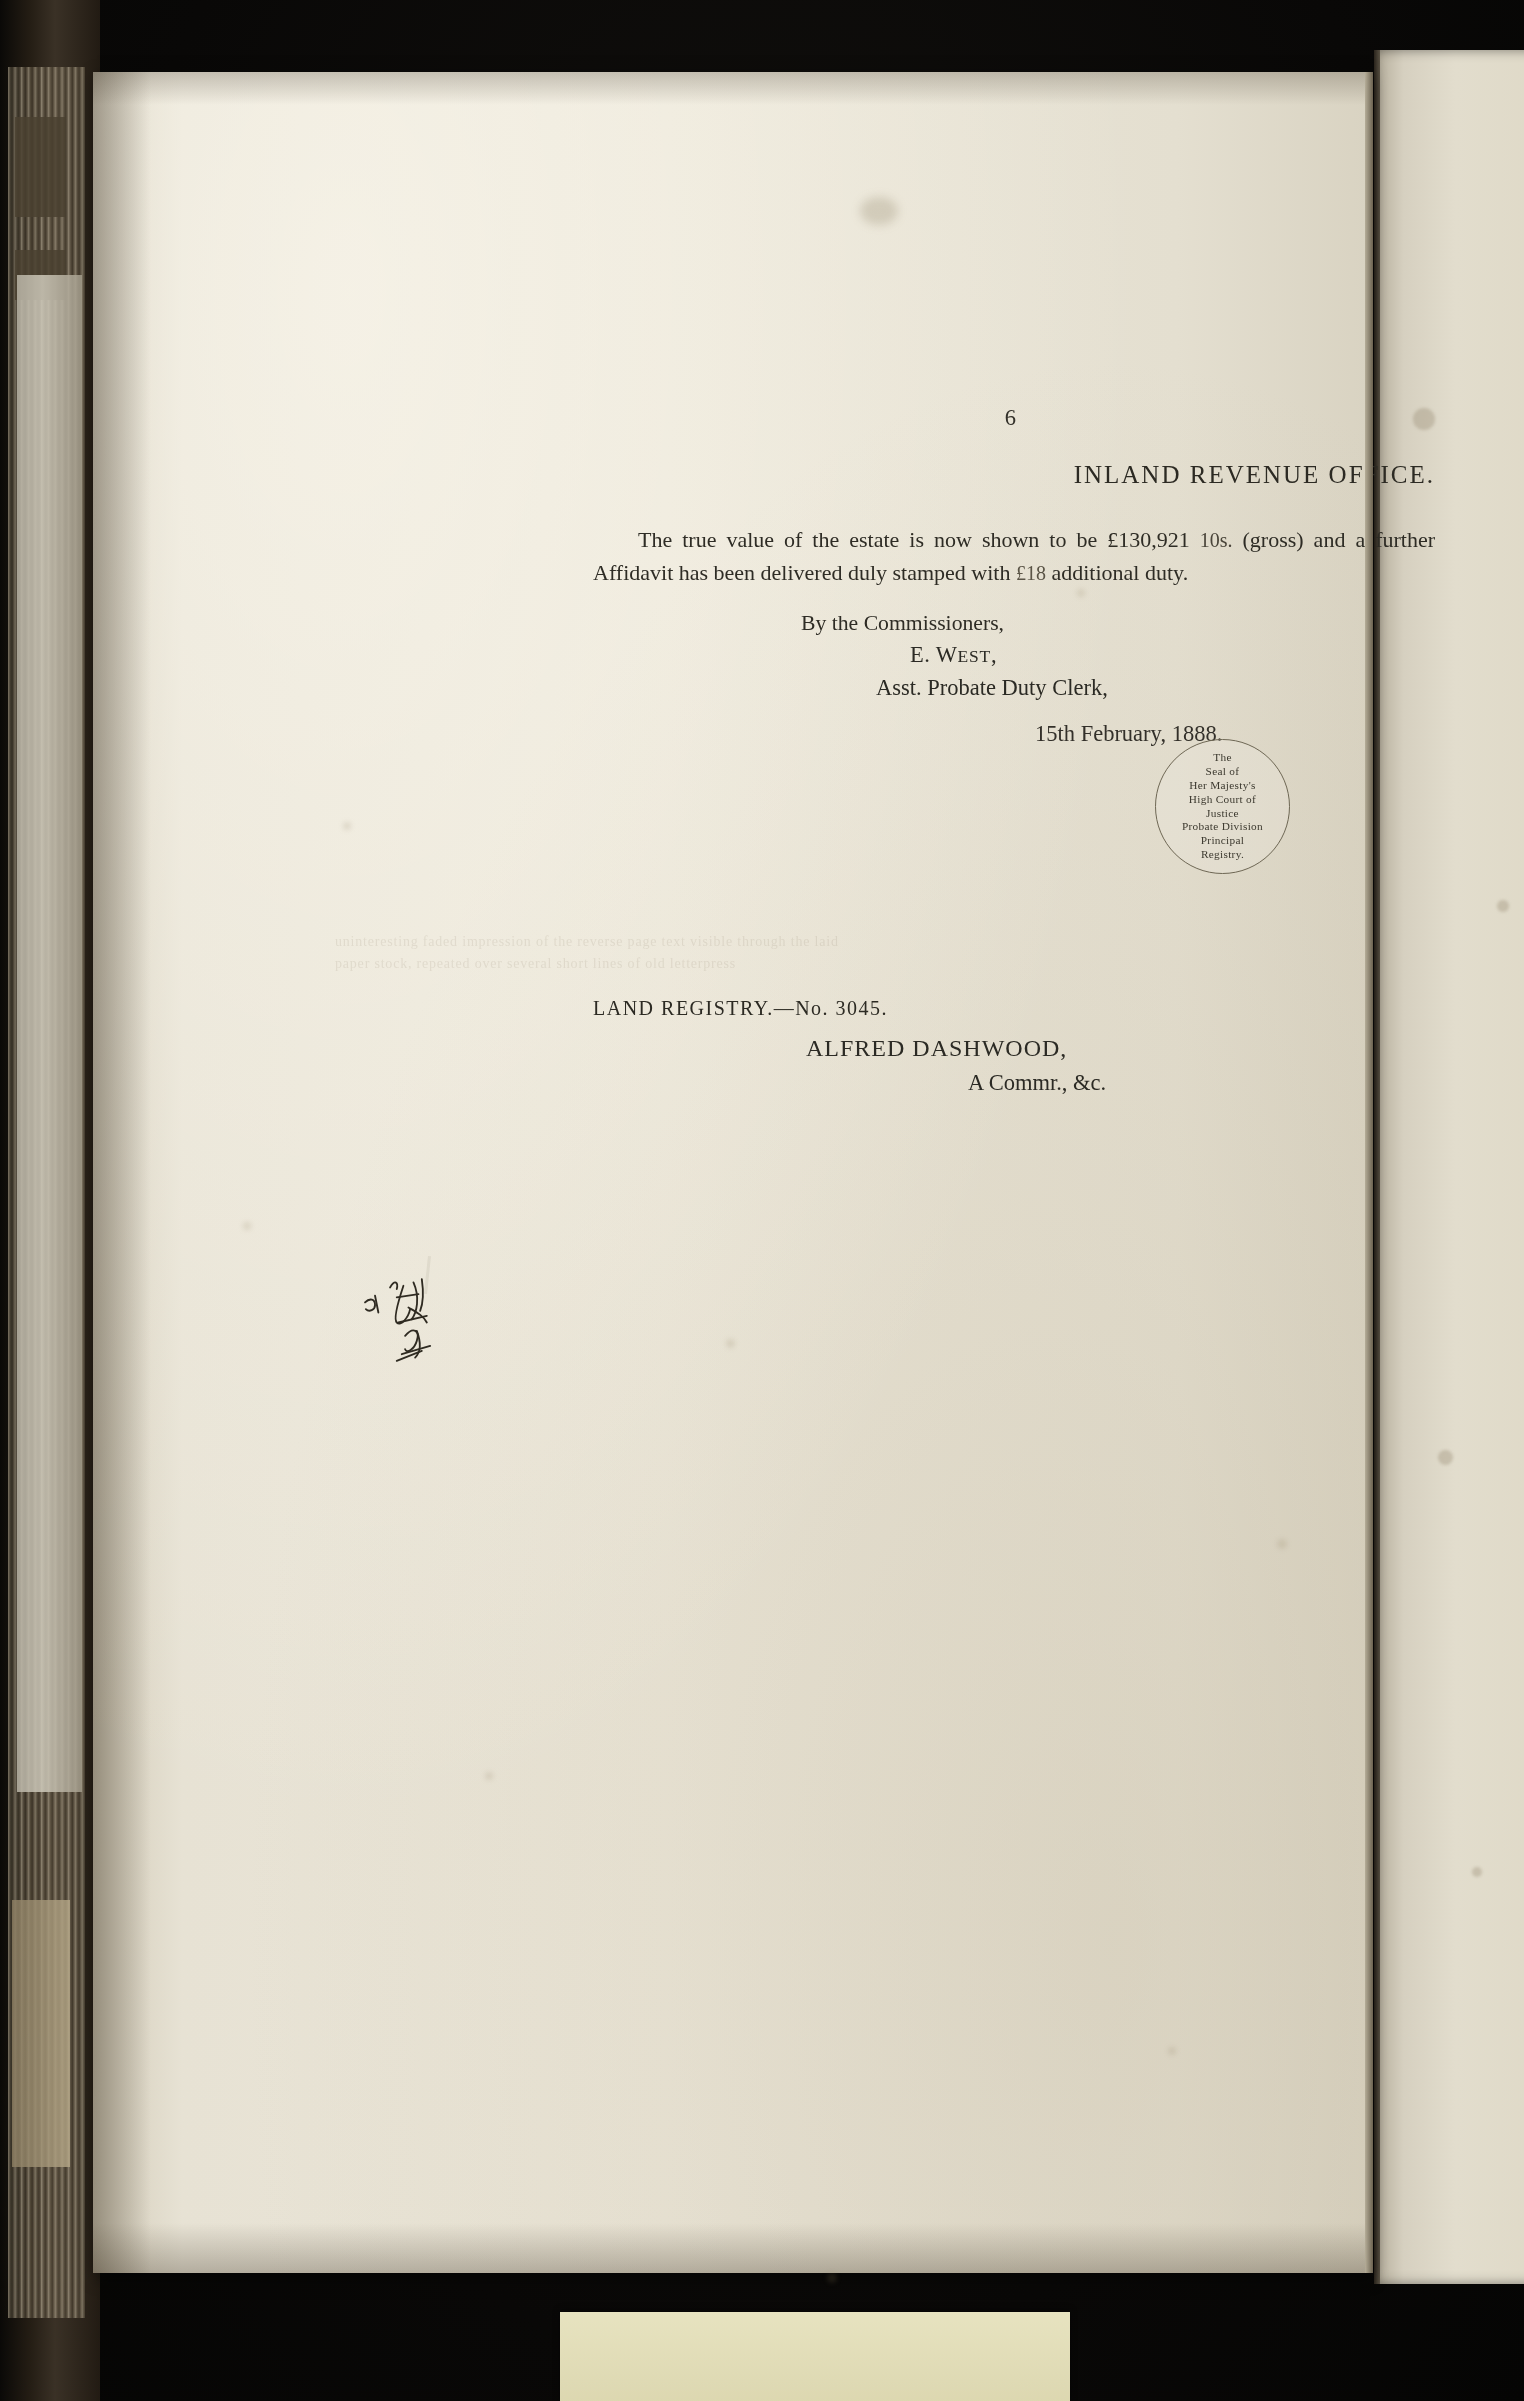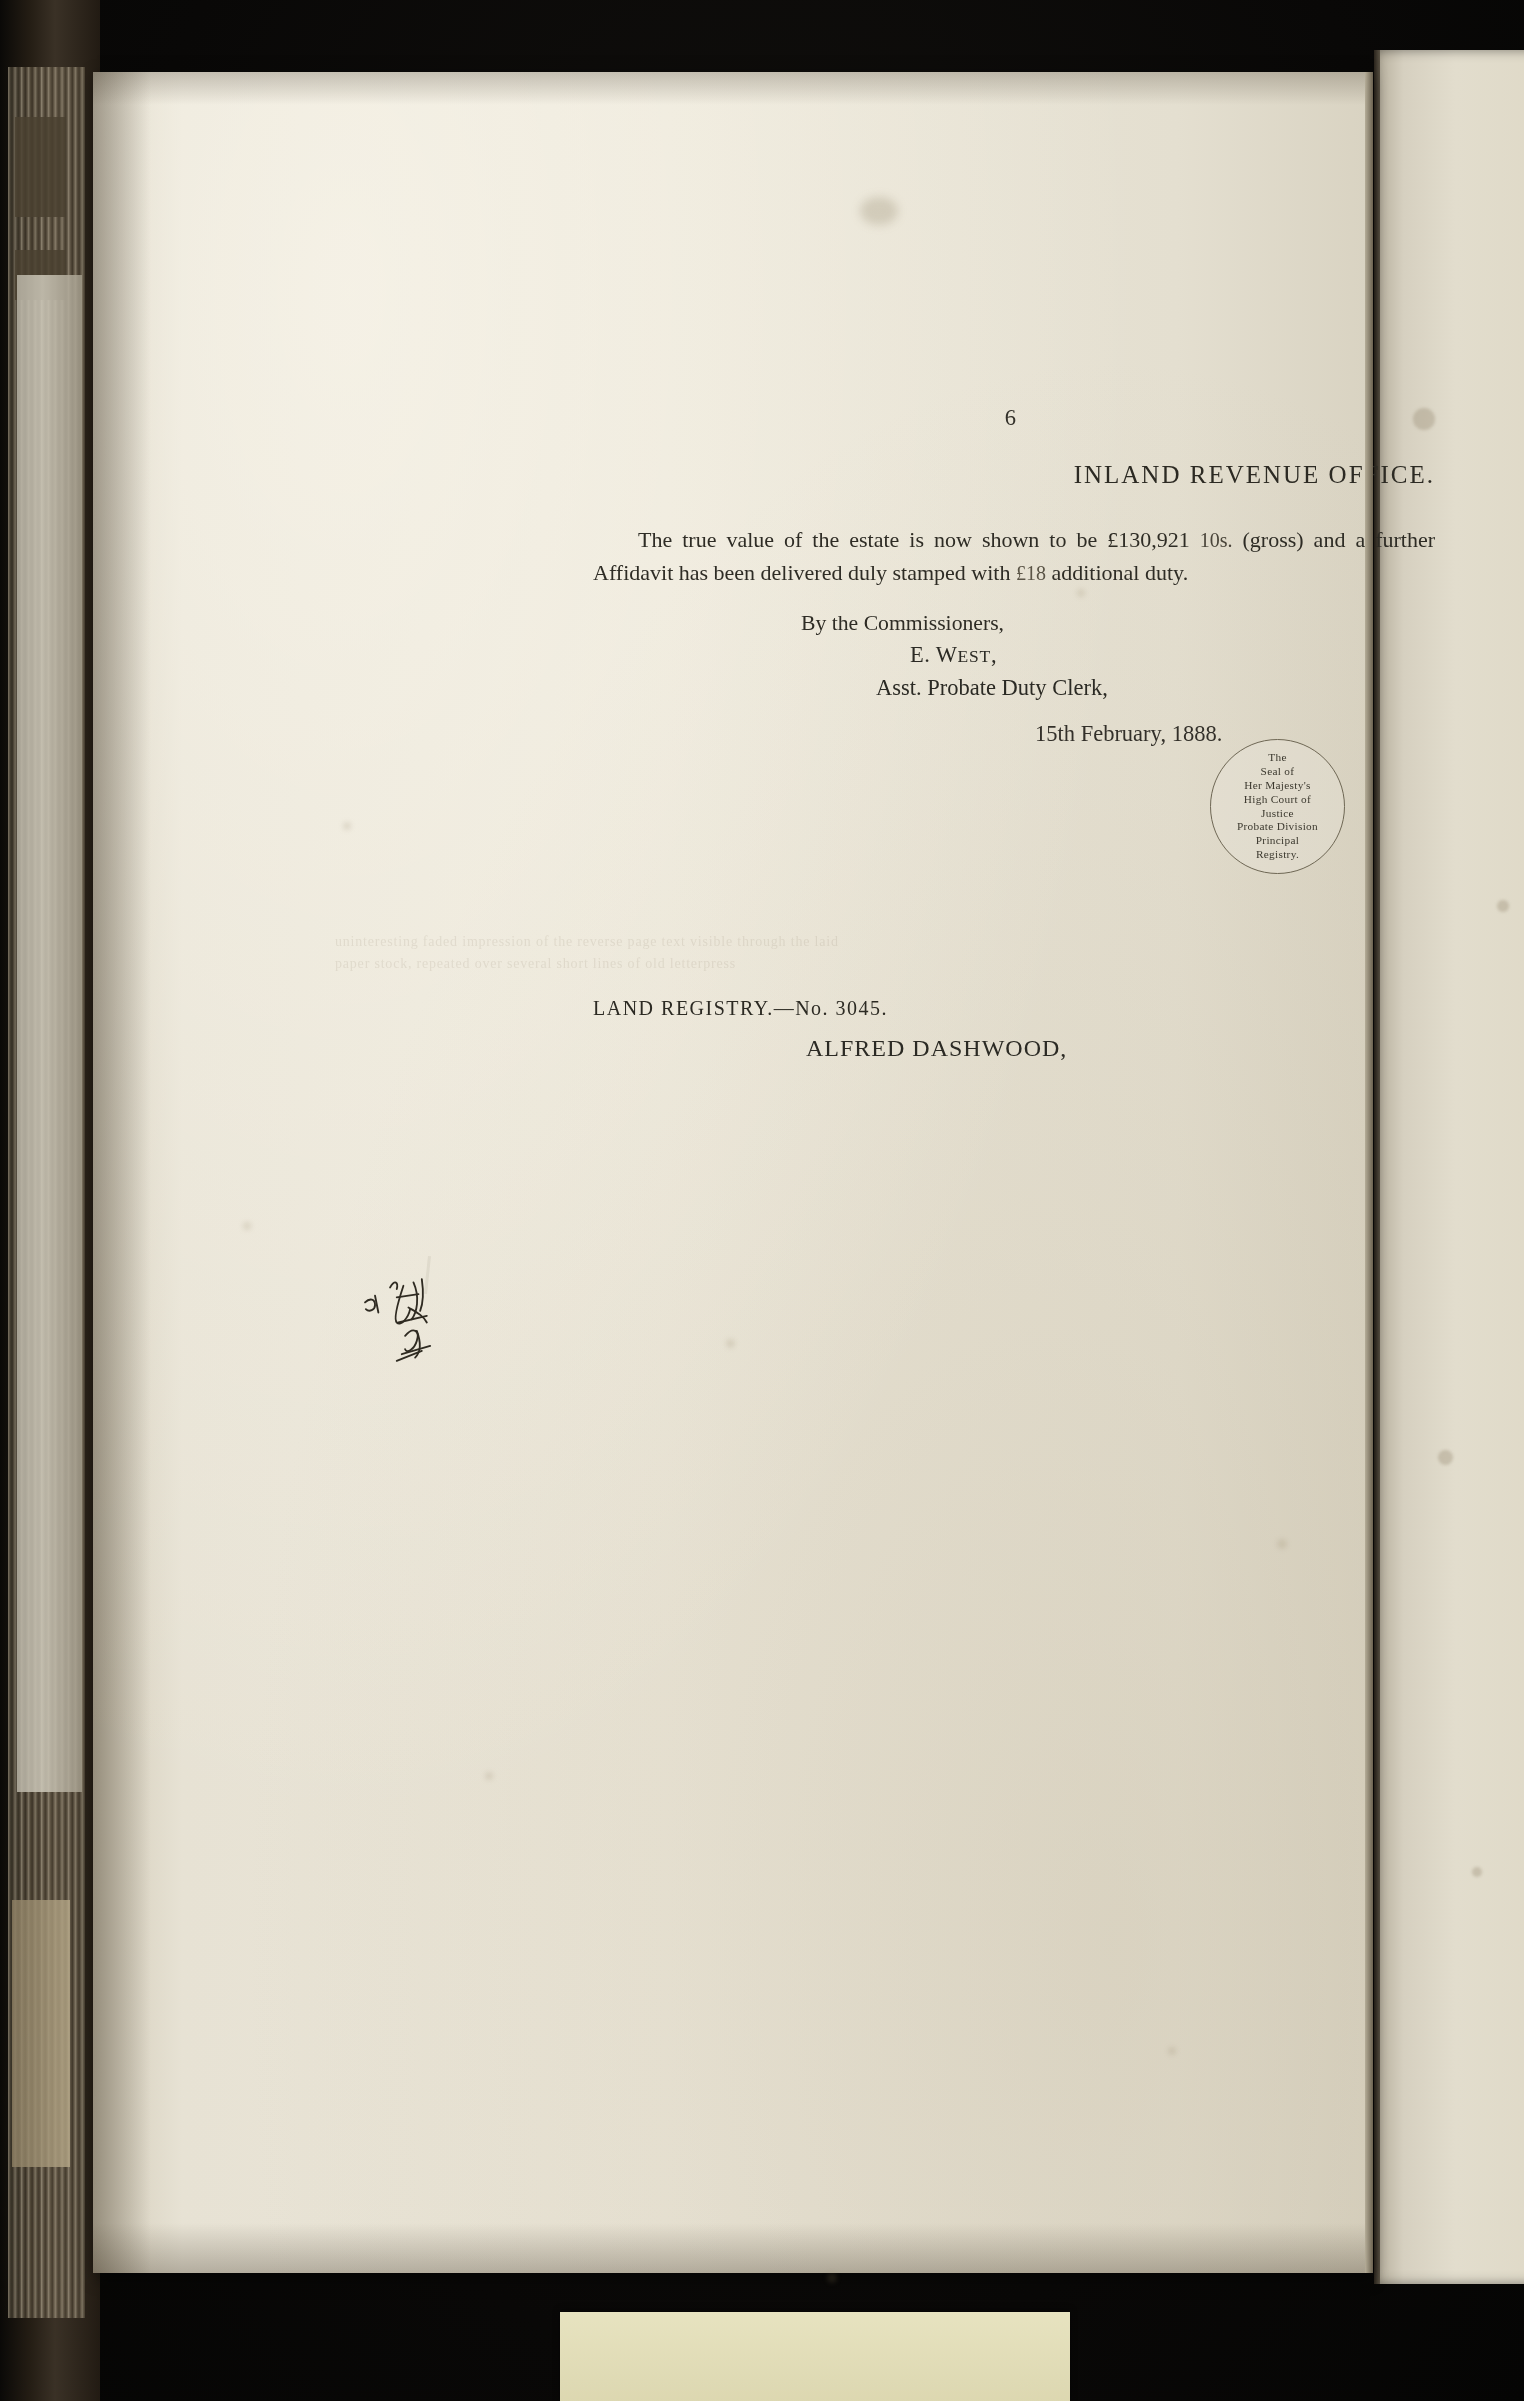--- a/index.html
+++ b/index.html
@@ -220,21 +220,21 @@
   .date-line {
     font-size: 22.5px;
     margin-top: 20px;
     padding-left: 442px;
     color: #33302a;
   }
 
   
   .seal {
     position: absolute;
-    left: 1117px;
+    left: 1062px;
     top: 667px;
     width: 133px;
     height: 133px;
     border: 1.3px solid #6e6754;
     border-radius: 50%;
     display: flex;
     align-items: center;
     justify-content: center;
     background: rgba(240,236,226,0.25);
   }
@@ -365,20 +365,21 @@
       </div>
 
       <div class="role">Asst. Probate Duty Clerk,</div>
 
       <div class="date-line">15th February, 1888.</div>
 
       <div class="heading2">LAND REGISTRY.—No. 3045.</div>
 
 
       <div class="name-line">ALFRED DASHWOOD,</div>
+      <div class="commr-line">A Commr., &amp;c.</div>
     </div>
 
     <div class="seal">
       <div class="seal-inner">
         <div>The</div>
         <div>Seal of</div>
         <div>Her Majesty's</div>
         <div>High Court of</div>
         <div>Justice</div>
         <div>Probate Division</div>

